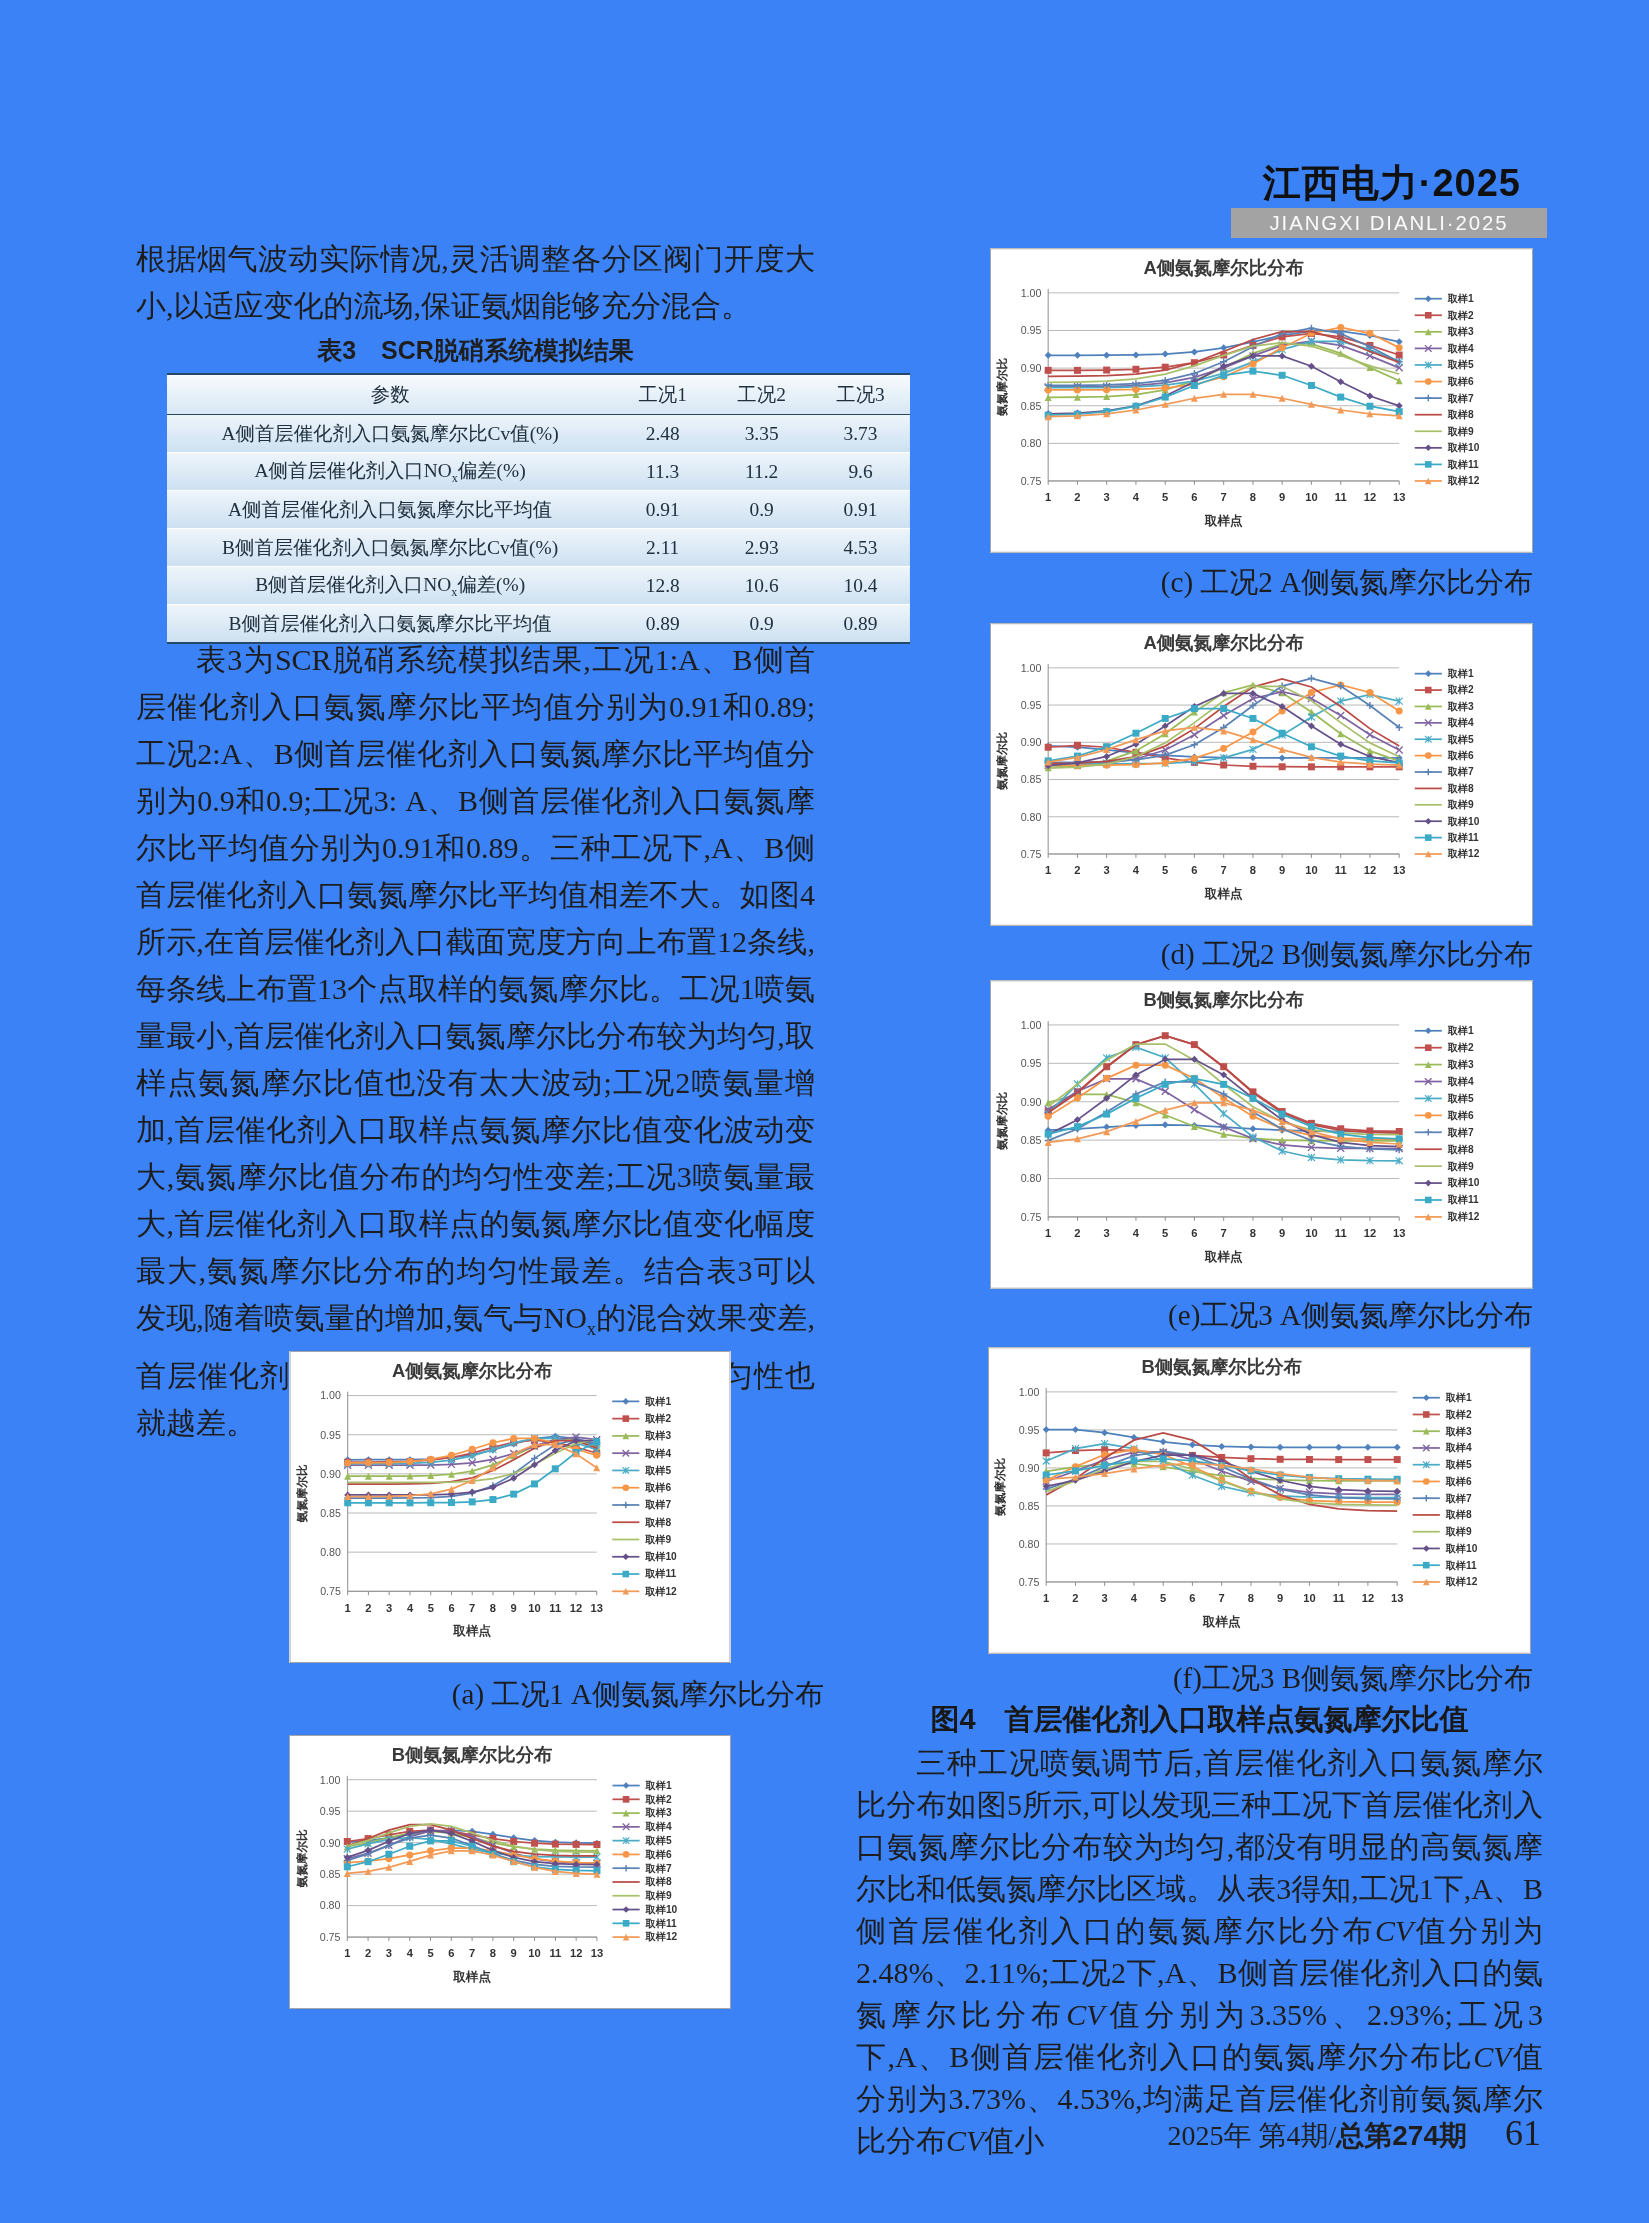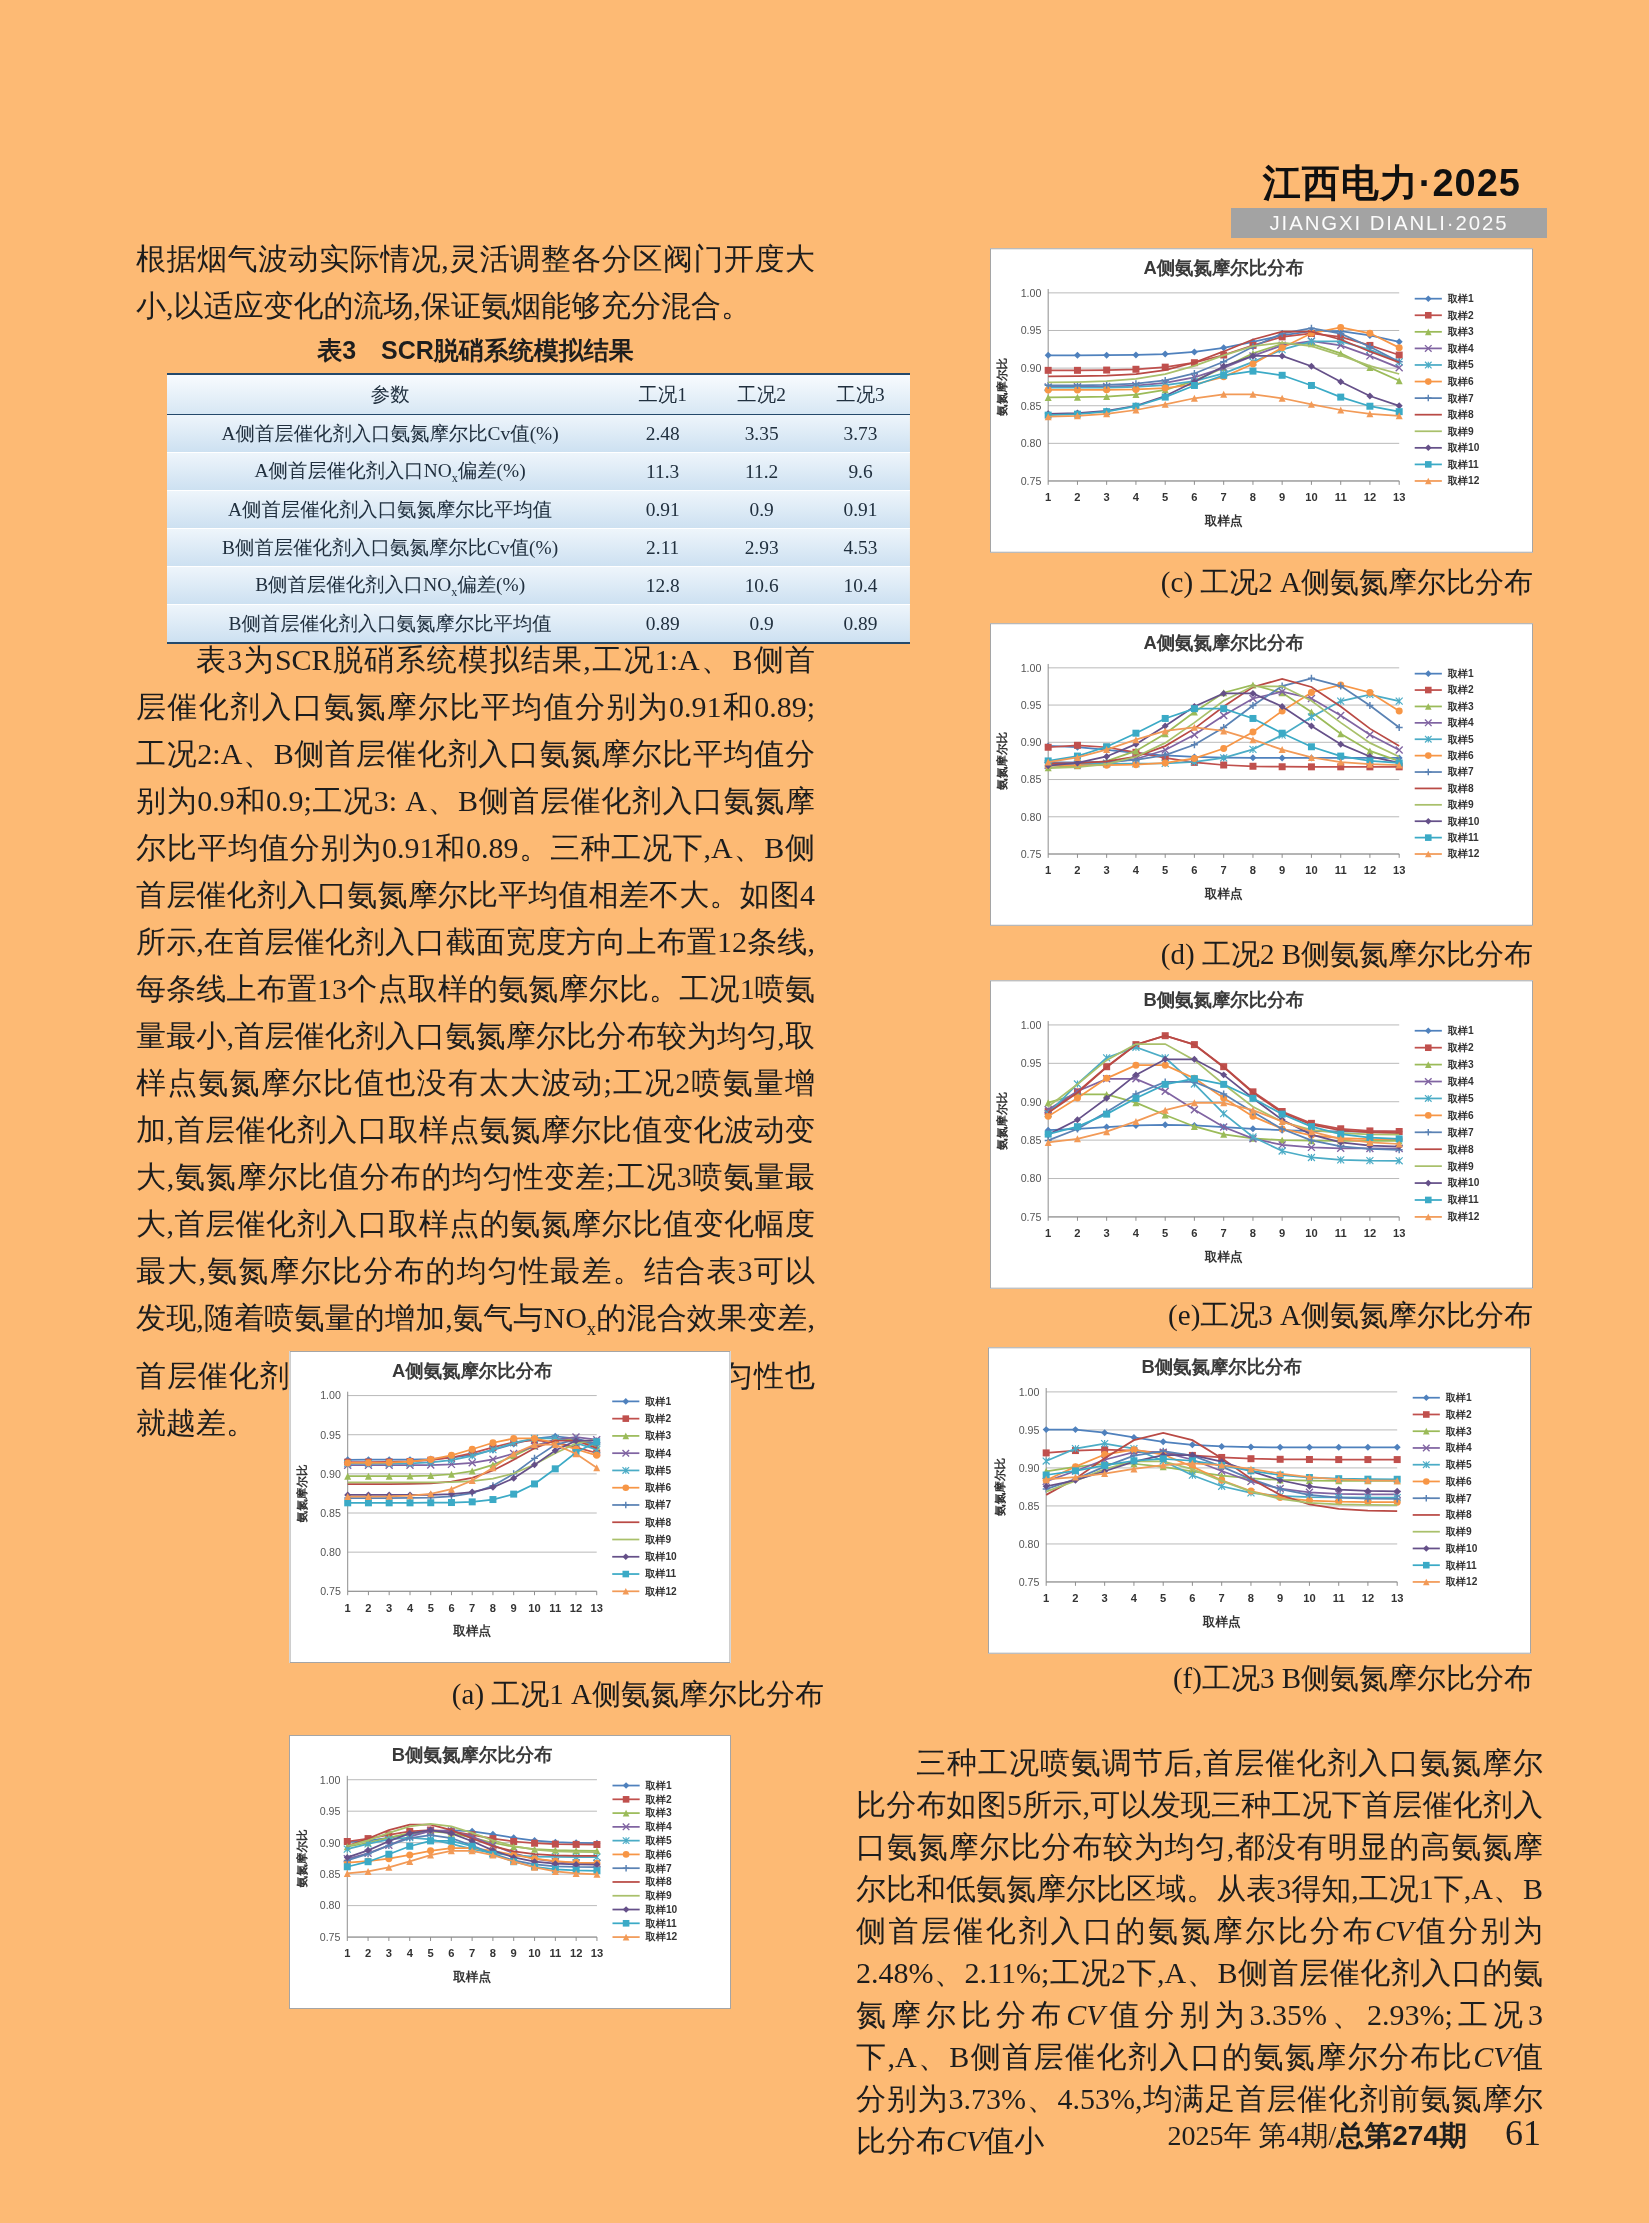--- a/index.html
+++ b/index.html
@@ -1,16 +1,16 @@
 <!DOCTYPE html>
 <html><head>
 <meta charset="utf-8">
 <style>
   html,body{margin:0;padding:0;background:#e8e8e8;}
-  .page{position:relative;width:1650px;height:2223px;background:#fdba74;overflow:hidden;
+  .page{position:relative;width:1650px;height:2223px;background:#3b82f6;overflow:hidden;
         font-family:"Liberation Serif","DejaVu Serif",serif;color:#1d1d1d;}
   .hdr-title{position:absolute;top:158px;right:129px;
              font-family:"Liberation Sans","DejaVu Sans",sans-serif;font-weight:700;
              font-size:38px;letter-spacing:1px;color:#101010;}
   .hdr-bar{position:absolute;top:208px;right:103px;width:316px;height:30px;background:#a3a3a3;
            color:#fbfbfb;font-family:"Liberation Sans","DejaVu Sans",sans-serif;
            font-size:20.4px;letter-spacing:1.9px;text-align:center;line-height:30px;}
   .para{position:absolute;font-size:30px;line-height:47px;text-align:justify;color:#1d1d1d;}
   #para1{left:136px;top:235px;width:679px;}
   #para2{left:136px;top:636px;width:679px;text-indent:2em;}
@@ -1441,20 +1441,21 @@
         <text x="472" y="210.95454545454547" font-family="Liberation Sans, DejaVu Sans, sans-serif" font-size="10.5" font-weight="bold" fill="#333">取样10</text>
         <line x1="438" y1="224.72727272727275" x2="466" y2="224.72727272727275" stroke="#3BAAC6" stroke-width="1.8"></line>
         <rect x="448.6" y="221.29999999999998" width="6.8" height="6.8" fill="#3BAAC6"></rect>
         <text x="472" y="228.22727272727275" font-family="Liberation Sans, DejaVu Sans, sans-serif" font-size="10.5" font-weight="bold" fill="#333">取样11</text>
         <line x1="438" y1="242" x2="466" y2="242" stroke="#F29A57" stroke-width="1.8"></line>
         <path d="M452 238.6 L455.4 245.4 L448.6 245.4 Z" fill="#F29A57"></path>
         <text x="472" y="245.5" font-family="Liberation Sans, DejaVu Sans, sans-serif" font-size="10.5" font-weight="bold" fill="#333">取样12</text>
       </svg></div>
   <div class="cap" style="left:990px;top:1659px;width:543px;">(f)工况3 B侧氨氮摩尔比分布</div>
 
+  <div class="fig-cap">图4　首层催化剂入口取样点氨氮摩尔比值</div>
 
   <div id="para-right" class="para"><span>三种工况喷氨调节后,首层催化剂入口氨氮摩尔比分布如图5所示,可以发现三种工况下首层催化剂入口氨氮摩尔比分布较为均匀,都没有明显的高氨氮摩尔比和低氨氮摩尔比区域。从表3得知,工况1下,A、B侧首层催化剂入口的氨氮摩尔比分布</span><i>CV</i><span>值分别为2.48%、2.11%;工况2下,A、B侧首层催化剂入口的氨氮摩尔比分布</span><i>CV</i><span>值分别为3.35%、2.93%;工况3 下,A、B侧首层催化剂入口的氨氮摩尔分布比</span><i>CV</i><span>值分别为3.73%、4.53%,均满足首层催化剂前氨氮摩尔比分布</span><i>CV</i><span>值小</span></div>
 
   <div class="footer">
     <span>2025年 第4期/</span><span class="fbold">总第274期</span><span class="pagenum">61</span>
   </div>
 
 </div>
 
 

